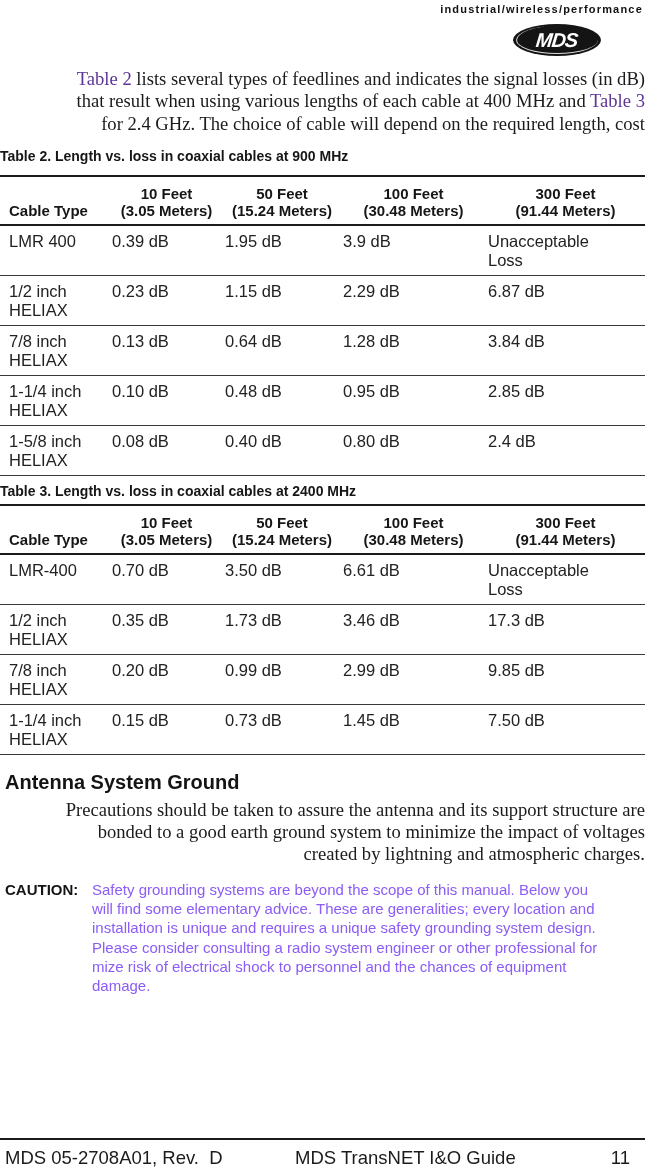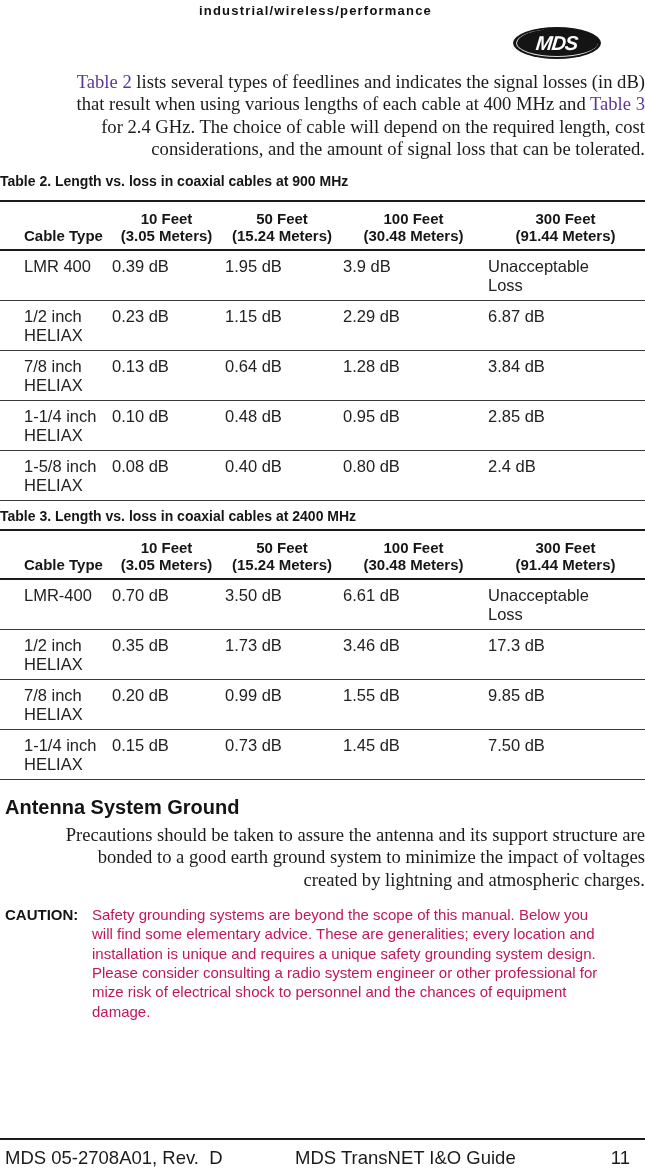--- a/index.html
+++ b/index.html
@@ -3,22 +3,22 @@
 <meta charset="utf-8">
 <style>
   html,body{margin:0;padding:0;}
   body{
     width:645px;height:1171px;position:relative;background:#ffffff;
     font-family:"Liberation Sans",sans-serif;color:#1b1b1b;overflow:hidden;
     -webkit-font-smoothing:antialiased;
   }
   
   .tagline{
-    text-align:center;padding:3px 14px 0 0;
-    font-weight:bold;font-size:13px;letter-spacing:1.2px;color:#111;
+    text-align:right;padding:3px 2px 0 0;
+    font-weight:bold;font-size:11px;letter-spacing:1.2px;color:#111;
   }
   .logo{
     width:88px;height:32px;background:#141414;border-radius:50%;
     margin:9px 44px 0 auto;display:flex;align-items:center;justify-content:center;
     position:relative;
   }
   .logo::after{
     content:'';position:absolute;left:3px;right:3px;top:2px;bottom:2px;
     border-radius:50%;border-bottom:1.5px solid #fff;border-left:1px solid #fff;opacity:.85;
   }
@@ -44,32 +44,32 @@
   th{
     font-weight:bold;font-size:15px;line-height:17px;vertical-align:bottom;
     text-align:center;white-space:pre-line;padding:8px 2px 5px 2px;
     border-bottom:2.5px solid #1b1b1b;color:#161616;
   }
   td{
     font-size:16.5px;line-height:19px;vertical-align:top;
     white-space:pre-line;padding:6px 2px 5px 2px;
     border-bottom:1.2px solid #3a3a3a;color:#222;
   }
-  .c1{text-align:left;padding-left:24px;}
+  .c1{text-align:left;padding-left:9px;}
   
   .section-heading{
     font-weight:bold;font-size:20px;color:#141414;margin:17px 0 0 5px;line-height:21px;
   }
   .section-par{margin-top:6px;}
   
   .caution{display:flex;margin:14px 0 0 5px;gap:6px;}
   .caution-label{
     width:81px;flex:none;font-weight:bold;font-size:15px;line-height:19.3px;color:#141414;
   }
-  .caution-text .line{font-size:15px;line-height:19.3px;white-space:nowrap;color:#be185d;}
+  .caution-text .line{font-size:15px;line-height:19.3px;white-space:nowrap;color:#8b5cf6;}
   
   .footer{
     position:absolute;left:0;right:0;top:1138px;height:33px;
     border-top:2.5px solid #1b1b1b;font-size:18.5px;color:#1b1b1b;
   }
   .f-left{position:absolute;left:5px;top:7px;}
   .f-center{position:absolute;left:295px;top:7px;}
   .f-page{position:absolute;right:15px;top:7px;}
 </style>
 </head>
@@ -77,21 +77,20 @@
 
 <div class="tagline">industrial/wireless/performance</div>
 <div class="logo">
   <span class="logo-text">MDS</span>
 </div>
 
 <div class="serif">
     <div class="line"><span class="xref">Table 2</span><span> lists several types of feedlines and indicates the signal losses (in dB)</span></div>
     <div class="line"><span>that result when using various lengths of each cable at 400 MHz and </span><span class="xref">Table 3</span></div>
     <div class="line"><span>for 2.4 GHz. The choice of cable will depend on the required length, cost</span></div>
-    <div class="line"><span>considerations, and the amount of signal loss that can be tolerated.</span></div>
   </div>
 
 <div class="table-title">Table 2. Length vs. loss in coaxial cables at 900 MHz</div>
 <div>
     <table>
       <colgroup>
         <col style="width: 110px;">
         <col style="width: 113px;">
         <col style="width: 118px;">
         <col style="width: 145px;">
@@ -193,21 +192,21 @@
           <td>0.35 dB</td>
           <td>1.73 dB</td>
           <td>3.46 dB</td>
           <td>17.3 dB</td>
         </tr>
         <tr>
           <td class="c1">7/8 inch
 HELIAX</td>
           <td>0.20 dB</td>
           <td>0.99 dB</td>
-          <td>1.55 dB</td>
+          <td>2.99 dB</td>
           <td>9.85 dB</td>
         </tr>
         <tr>
           <td class="c1">1-1/4 inch
 HELIAX</td>
           <td>0.15 dB</td>
           <td>0.73 dB</td>
           <td>1.45 dB</td>
           <td>7.50 dB</td>
         </tr>

